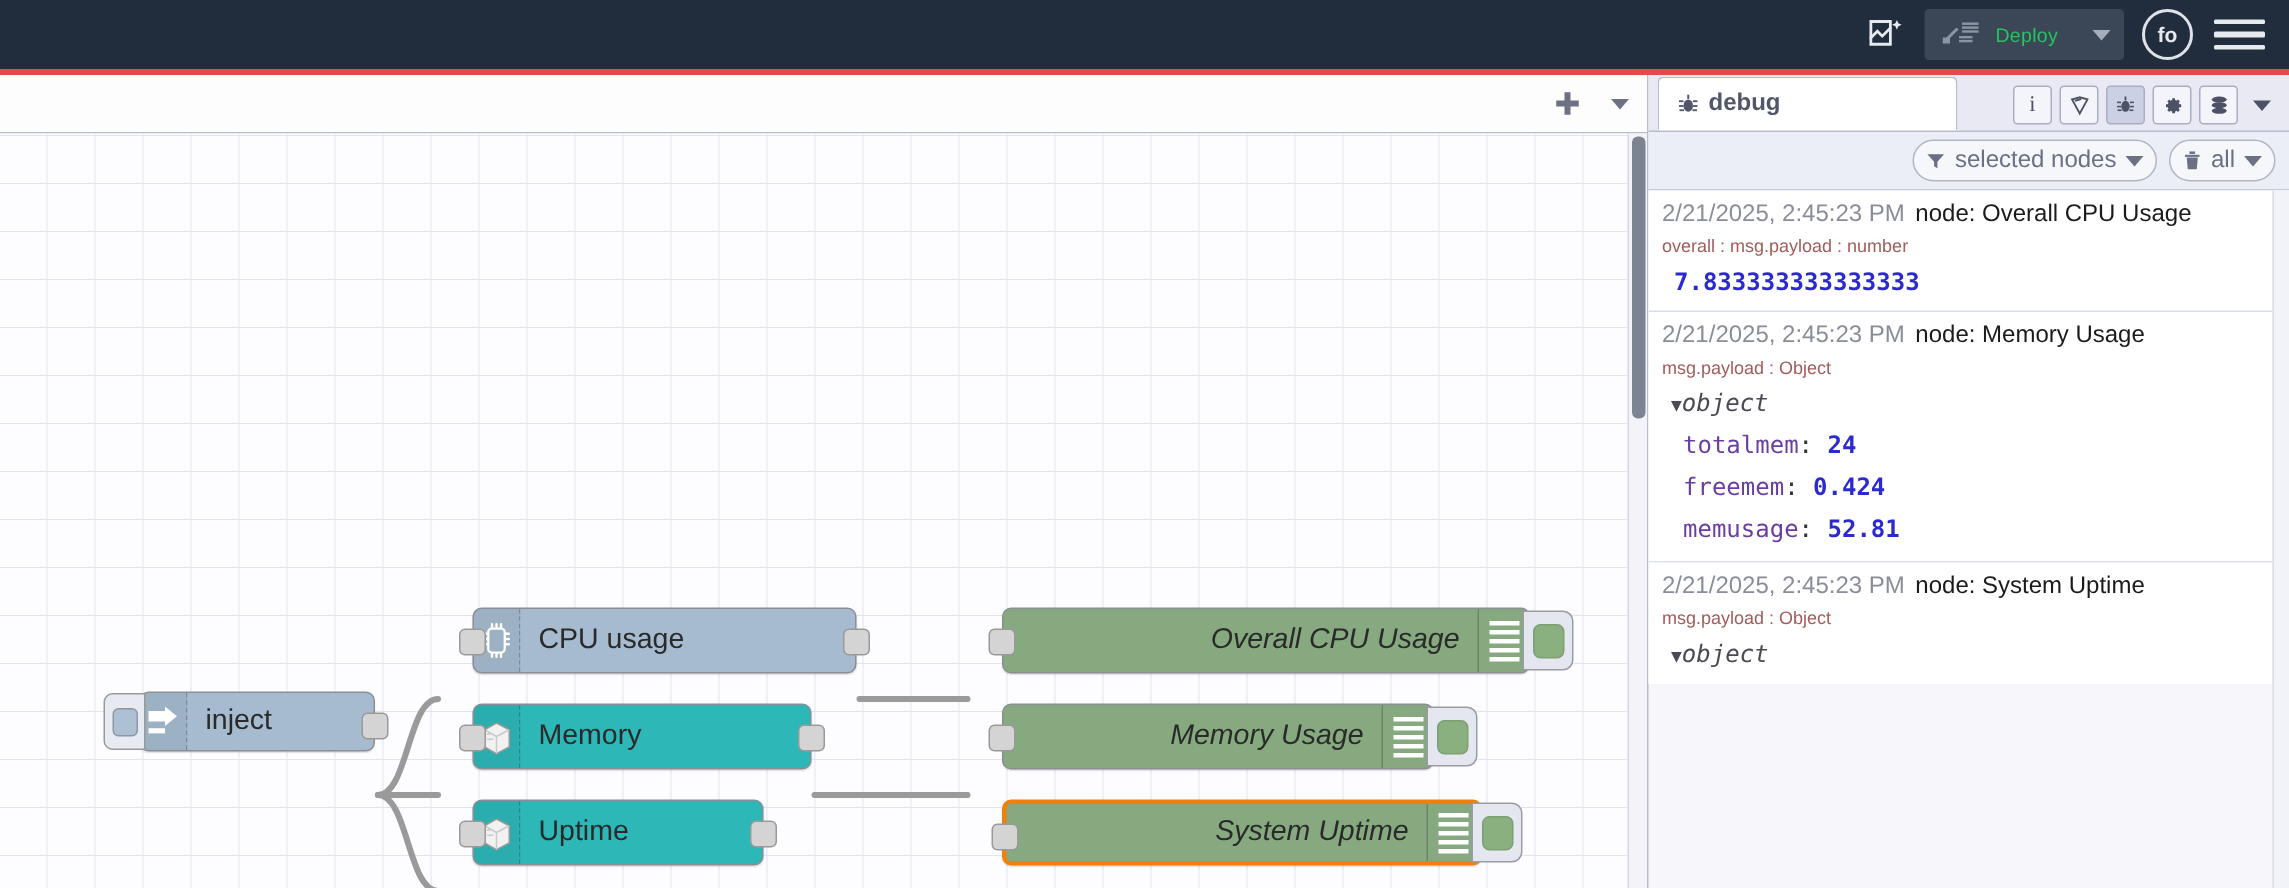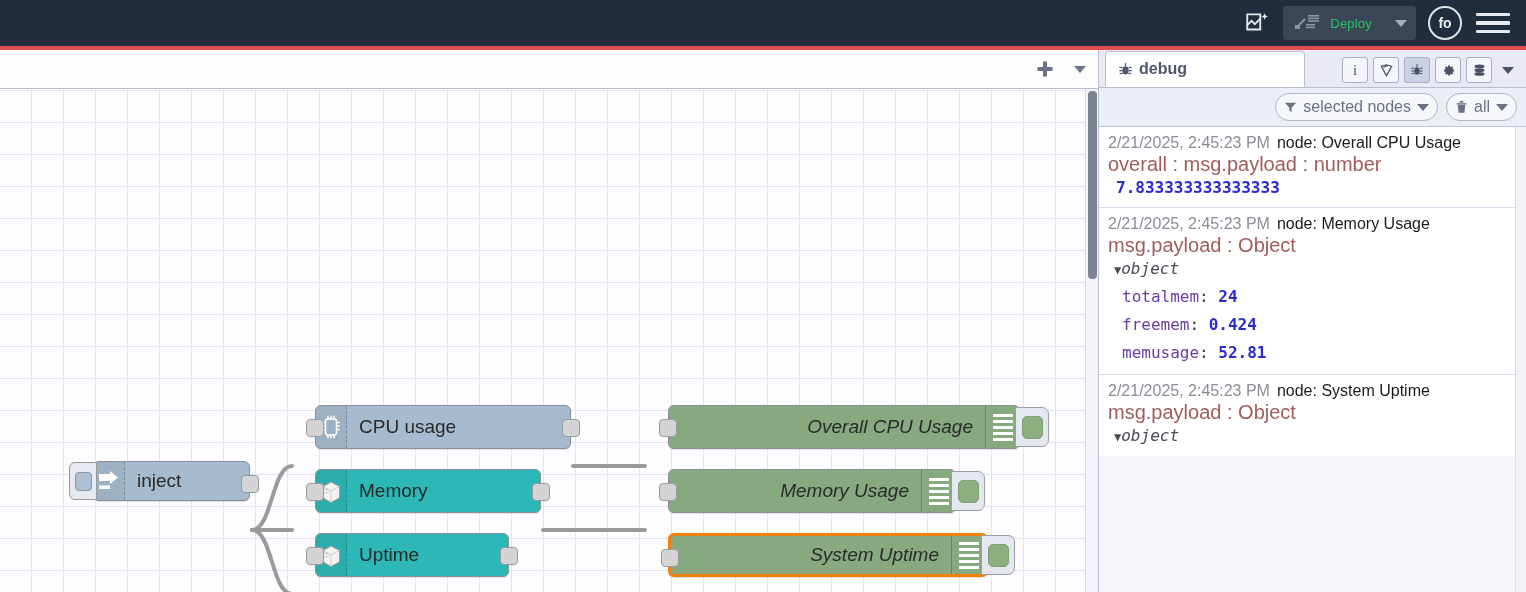--- a/index.html
+++ b/index.html
@@ -190,21 +190,21 @@
     background: #fff; overflow: hidden;
   }
   .dbg-msg {
     border-bottom: 1px solid #d9ddeb; padding: 4px 8px 7px 9px;
     background: #fff;
   }
   .dbg-meta { font-size: 16px; line-height: 23px; white-space: nowrap; }
   .dbg-time { color: #8a8d99; }
   .dbg-node { color: #1b1b1b; margin-left: 7px; }
   .dbg-topic {
-    font-size: 20px; color: #a15c5c; line-height: 21px; white-space: nowrap;
+    font-size: 12px; color: #a15c5c; line-height: 21px; white-space: nowrap;
   }
   .dbg-value {
     font-family: "DejaVu Sans Mono", monospace; font-size: 16px;
     color: #2a2ad0; line-height: 25px; padding-left: 8px; font-weight: bold;
   }
   .dbg-obj-row {
     font-family: "DejaVu Sans Mono", monospace; font-size: 16px;
     line-height: 28px; padding-left: 14px;
   }
   .dbg-obj-head {

